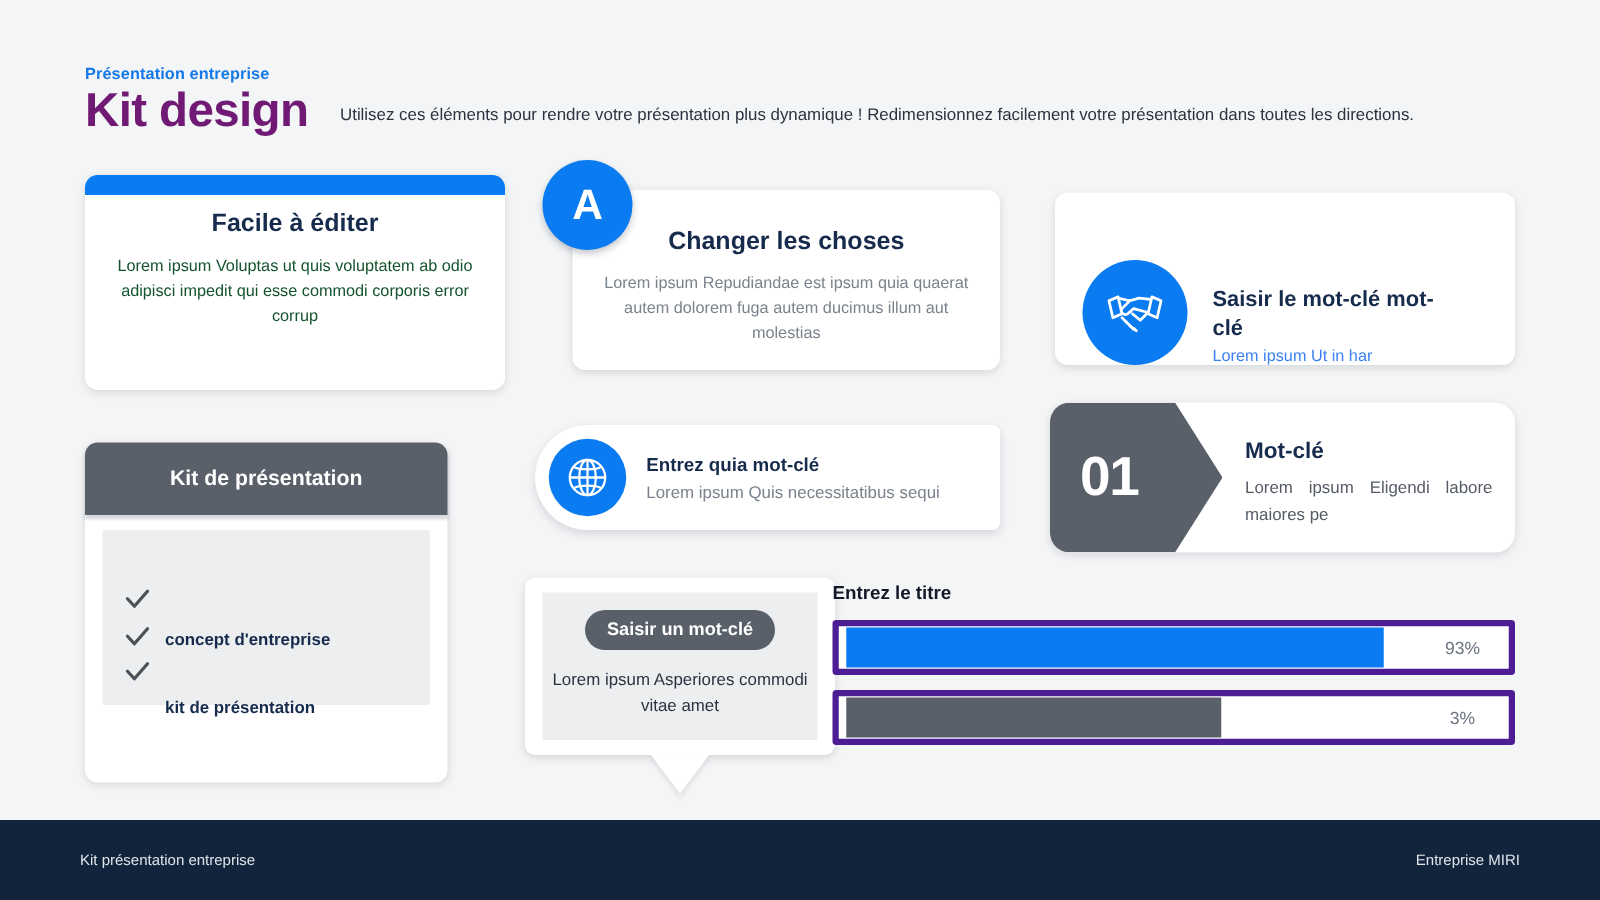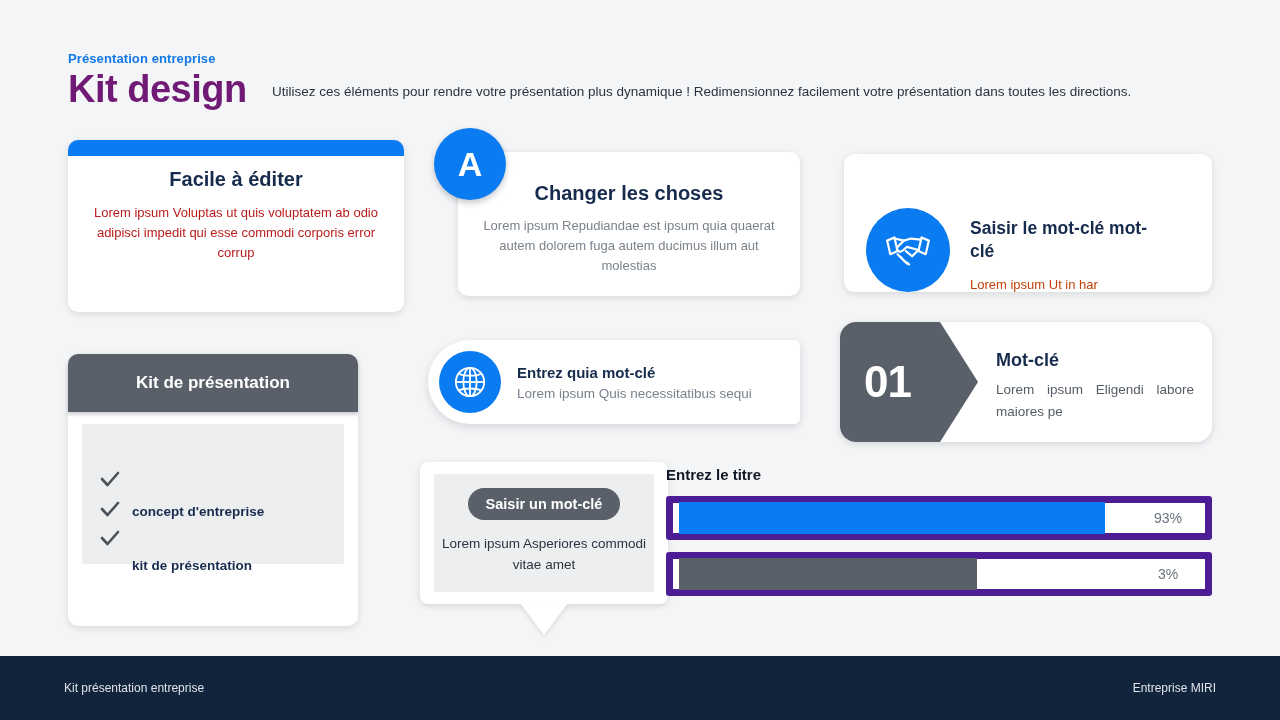--- a/index.html
+++ b/index.html
@@ -48,21 +48,21 @@
   }
   #card-edit .topbar {
     height: 16px; background: #0b7bf1; width: 100%;
   }
   #card-edit h2 {
     margin-top: 12px;
     font-size: 20px; font-weight: bold; color: #172b4d;
   }
   #card-edit p {
     margin: 12px 22px 0 22px;
-    font-size: 13px; color: #b91c1c; line-height: 1.55;
+    font-size: 13px; color: #14532d; line-height: 1.55;
   }
 
   
   #card-change {
     left: 458px; top: 152px; width: 342px; height: 144px;
     text-align: center;
   }
   #card-change h2 {
     margin-top: 30px;
     font-size: 20px; font-weight: bold; color: #172b4d;
@@ -90,21 +90,21 @@
     width: 84px; height: 84px; border-radius: 50%;
     background: #0b7bf1; flex: 0 0 84px;
     display: flex; align-items: center; justify-content: center;
   }
   #card-hand .txt { margin-left: 20px; }
   #card-hand h3 {
     font-size: 17.5px; font-weight: bold; color: #172b4d;
     line-height: 1.28; max-width: 200px;
   }
   #card-hand p {
-    margin-top: 15px; font-size: 13px; color: #c2410c;
+    margin-top: 4px; font-size: 13px; color: #3b82f6;
   }
 
   
   #panel-kit {
     position: absolute; left: 68px; top: 354px;
     width: 290px; height: 272px;
     background: #fff; border-radius: 10px;
     box-shadow: 0 2px 7px rgba(20,30,50,.13);
   }
   #panel-kit .phead {
@@ -222,21 +222,21 @@
   
   #progress-block {
     position: absolute; left: 666px; top: 466px;
     width: 546px;
   }
   #progress-block .ptitle {
     font-size: 15px; font-weight: bold; color: #111827;
     margin-bottom: 13px;
   }
   .bar-row {
-    background: #fff; border: 7px solid #4c1d95;
+    background: #fff; border: 5px solid #4c1d95;
     border-radius: 3px; height: 44px;
     display: flex; align-items: center;
     padding: 0 6px; margin-bottom: 12px;
   }
   .bar-track { flex: 1; height: 32px; position: relative; }
   .bar-fill { height: 32px; }
   .bar-pct {
     width: 62px; text-align: center;
     font-size: 14px; color: #6b7280;
   }

